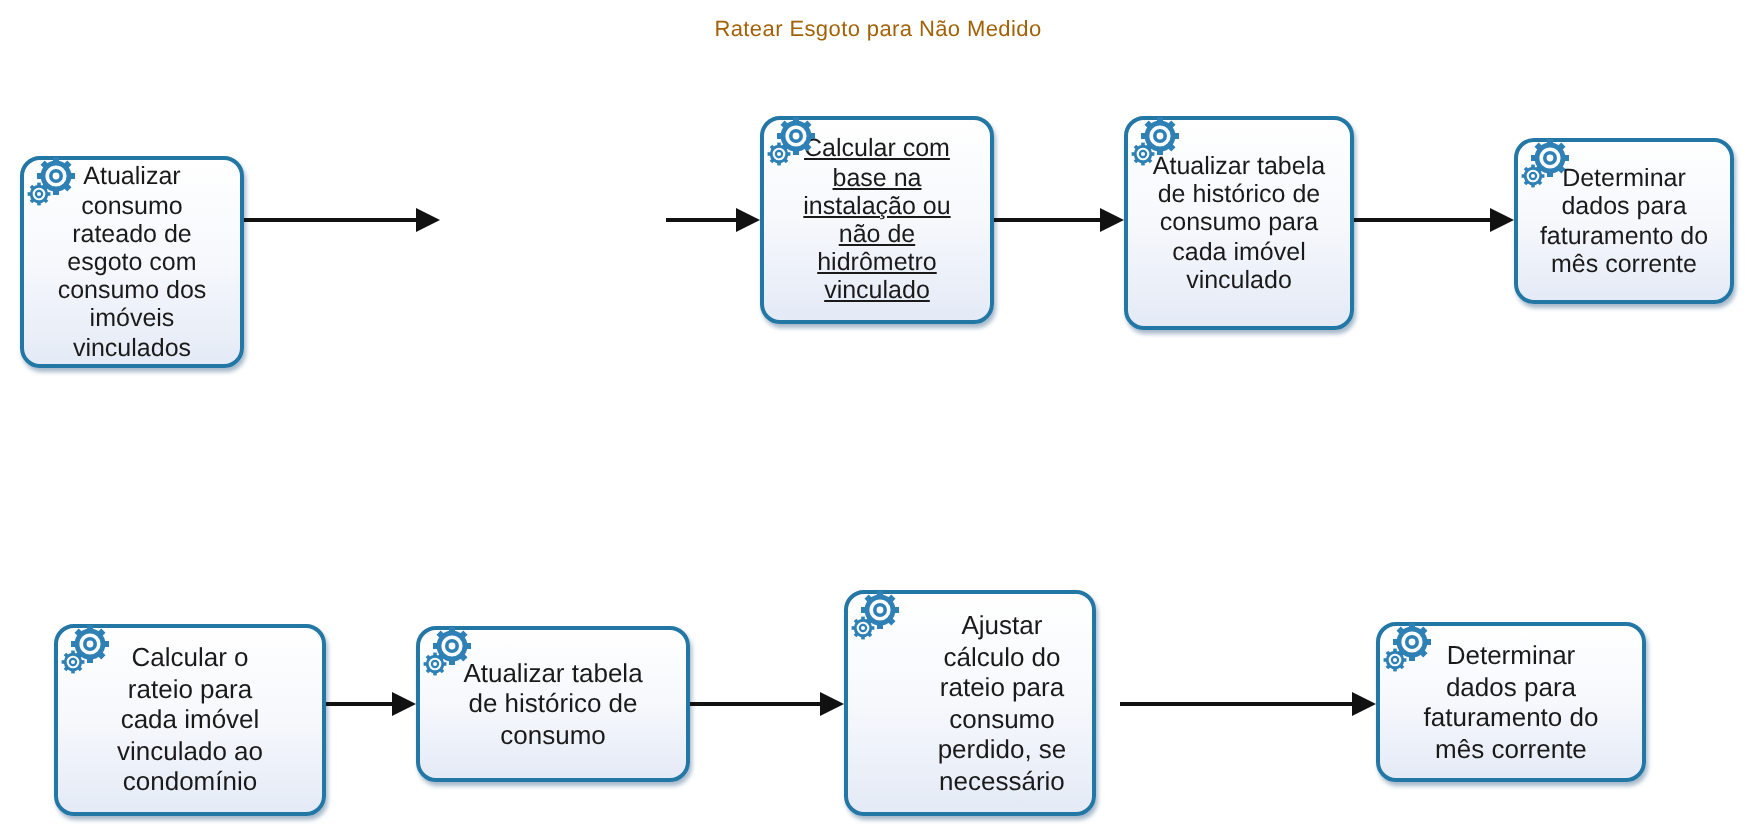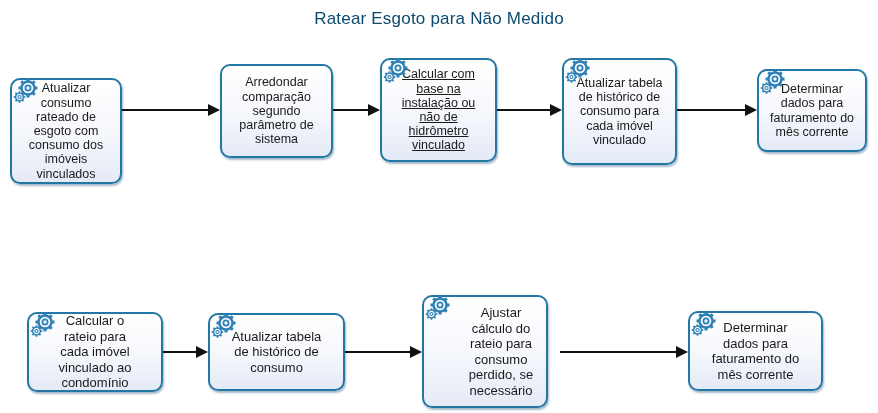--- a/index.html
+++ b/index.html
@@ -1,37 +1,37 @@
 <!DOCTYPE html>
 <html><head>
 <meta charset="utf-8">
 <style>
   html,body{margin:0;padding:0;background:#ffffff;}
   .canvas{position:relative;width:878px;height:413px;background:#ffffff;overflow:hidden;
           font-family:"Liberation Sans", sans-serif;}
   .flow-title{position:absolute;left:0;width:878px;text-align:center;
-              font-size:17px;color:#0c4a6e;letter-spacing:.2px;}
+              font-size:11px;color:#a16207;letter-spacing:.2px;}
   #title1{top:9px;}
   #title2{top:241px;}
   .node{position:absolute;box-sizing:border-box;border:2px solid #2377A5;border-radius:10px;
         background:linear-gradient(180deg,#ffffff 0%,#f6f8fc 50%,#e4eaf6 100%);
         box-shadow:1px 2px 2px rgba(60,100,140,.45);
         display:flex;align-items:center;justify-content:center;
         padding:2px 4px;color:#1a1a1a;}
   .lbl{white-space:pre-line;text-align:center;}
   .r1 .lbl{font-size:12.5px;line-height:14.2px;}
   .r2 .lbl{font-size:13px;line-height:15.5px;}
   .gear{position:absolute;left:-1px;top:-3px;width:30px;height:30px;overflow:visible;pointer-events:none;}
   
   #n1{left:10px;  top:58px; width:112px;height:106px;margin-top:20px;}
   #n2{left:220px; top:64px; width:113px;height:94px;}
   #n3{left:380px; top:58px; width:117px;height:104px;text-decoration:underline;}
   #n4{left:562px; top:58px; width:115px;height:107px;}
   #n5{left:757px; top:69px; width:110px;height:83px;}
-  #m1{left:27px;  top:312px;width:136px;height:80px;}
+  #m1{left:27px;  top:312px;width:136px;height:96px;}
   #m2{left:208px; top:313px;width:137px;height:78px;}
   #m3{left:422px; top:295px;width:126px;height:113px;padding-left:36px;}
   #m4{left:688px; top:311px;width:135px;height:80px;}
   .arrow{position:absolute;height:12px;}
   .arrow .shaft{position:absolute;left:0;right:9px;top:5px;height:2px;background:#111111;}
   .arrow .head{position:absolute;right:0;top:0;width:0;height:0;
                border-left:12px solid #111111;border-top:6px solid transparent;border-bottom:6px solid transparent;}
   #a1{left:122px;top:104px;width:98px;}
   #a2{left:333px;top:104px;width:47px;}
   #a3{left:497px;top:104px;width:65px;}
@@ -74,27 +74,20 @@
     </svg>
     <span class="lbl">Atualizar
 consumo
 rateado de
 esgoto com
 consumo dos
 imóveis
 vinculados</span>
   </div>
 
-  <div class="node r1" id="n2">
-    <span class="lbl">Arredondar
-comparação
-segundo
-parâmetro de
-sistema</span>
-  </div>
 
   <div class="node r1" id="n3">
     <svg class="gear" viewBox="0 0 30 30">
       <use href="#g-gear" transform="translate(17,11)"></use>
         <use href="#g-gear" transform="translate(8.5,20) scale(0.6)"></use>
     </svg>
     <span class="lbl">Calcular com
 base na
 instalação ou
 não de

